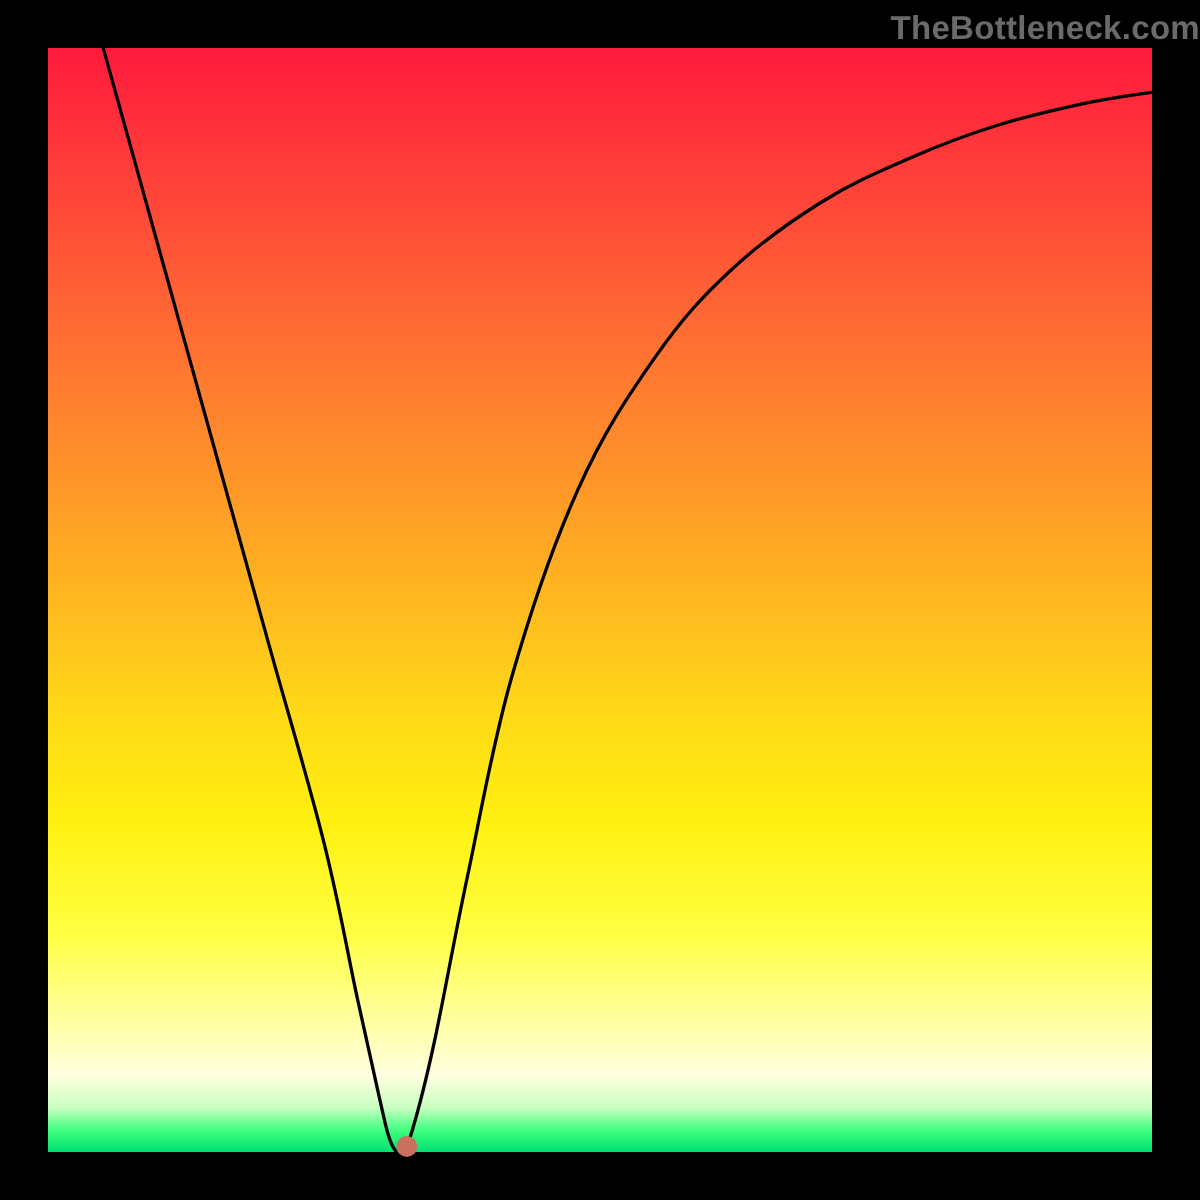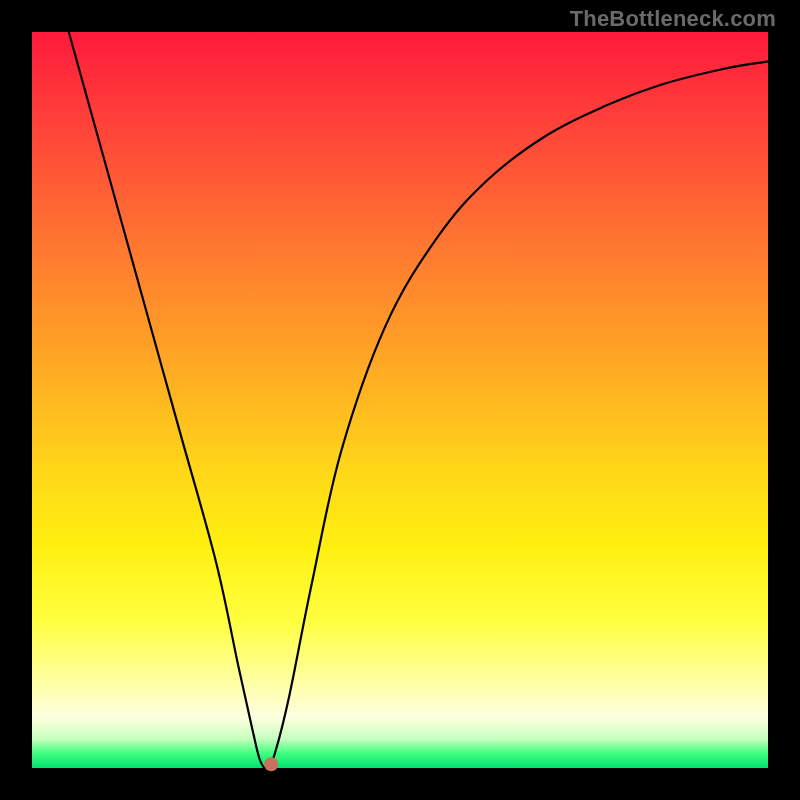--- a/index.html
+++ b/index.html
@@ -29,21 +29,21 @@
       #ffffa0 88%,
       #ffffe0 93%,
       #c8ffc0 96%,
       #40ff80 98%,
       #00e070 100%
     );
   }
   .watermark {
     position: absolute;
     top: 6px;
-    right: 24px;
+    right: 0;
     font-family: Arial, Helvetica, sans-serif;
     font-size: 22px;
     font-weight: 600;
     color: #6a6a6a;
     letter-spacing: 0.2px;
     user-select: none;
   }
   svg.curve {
     position: absolute;
     left: 0;

